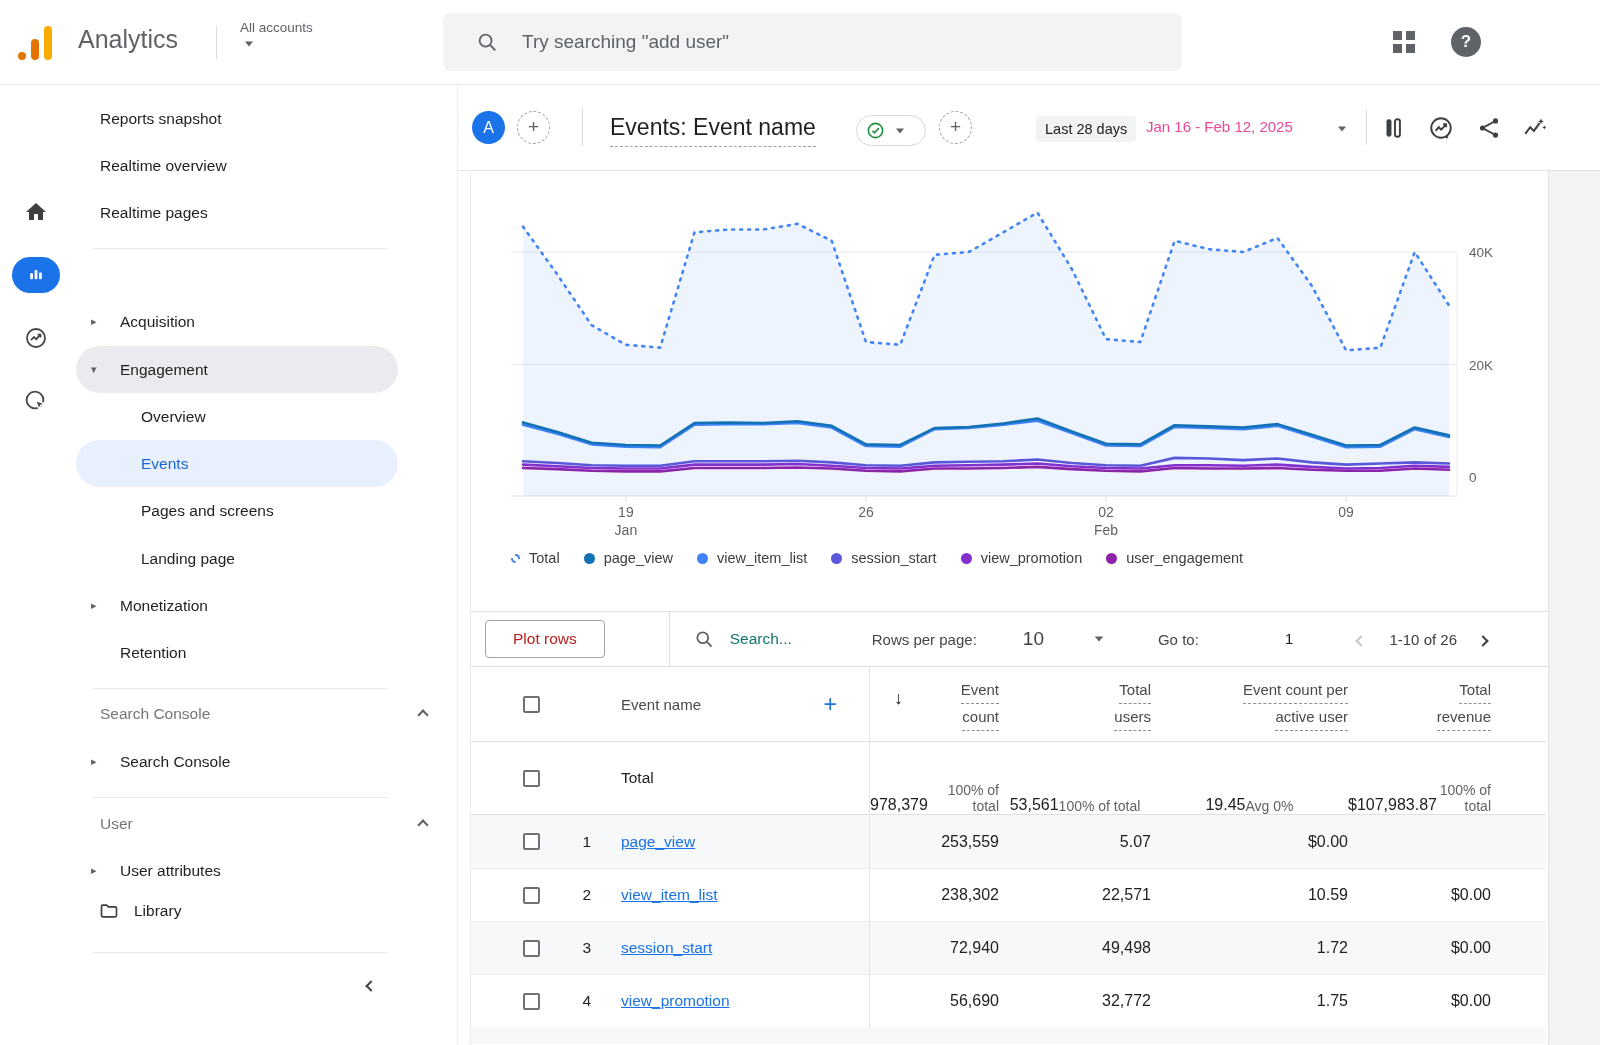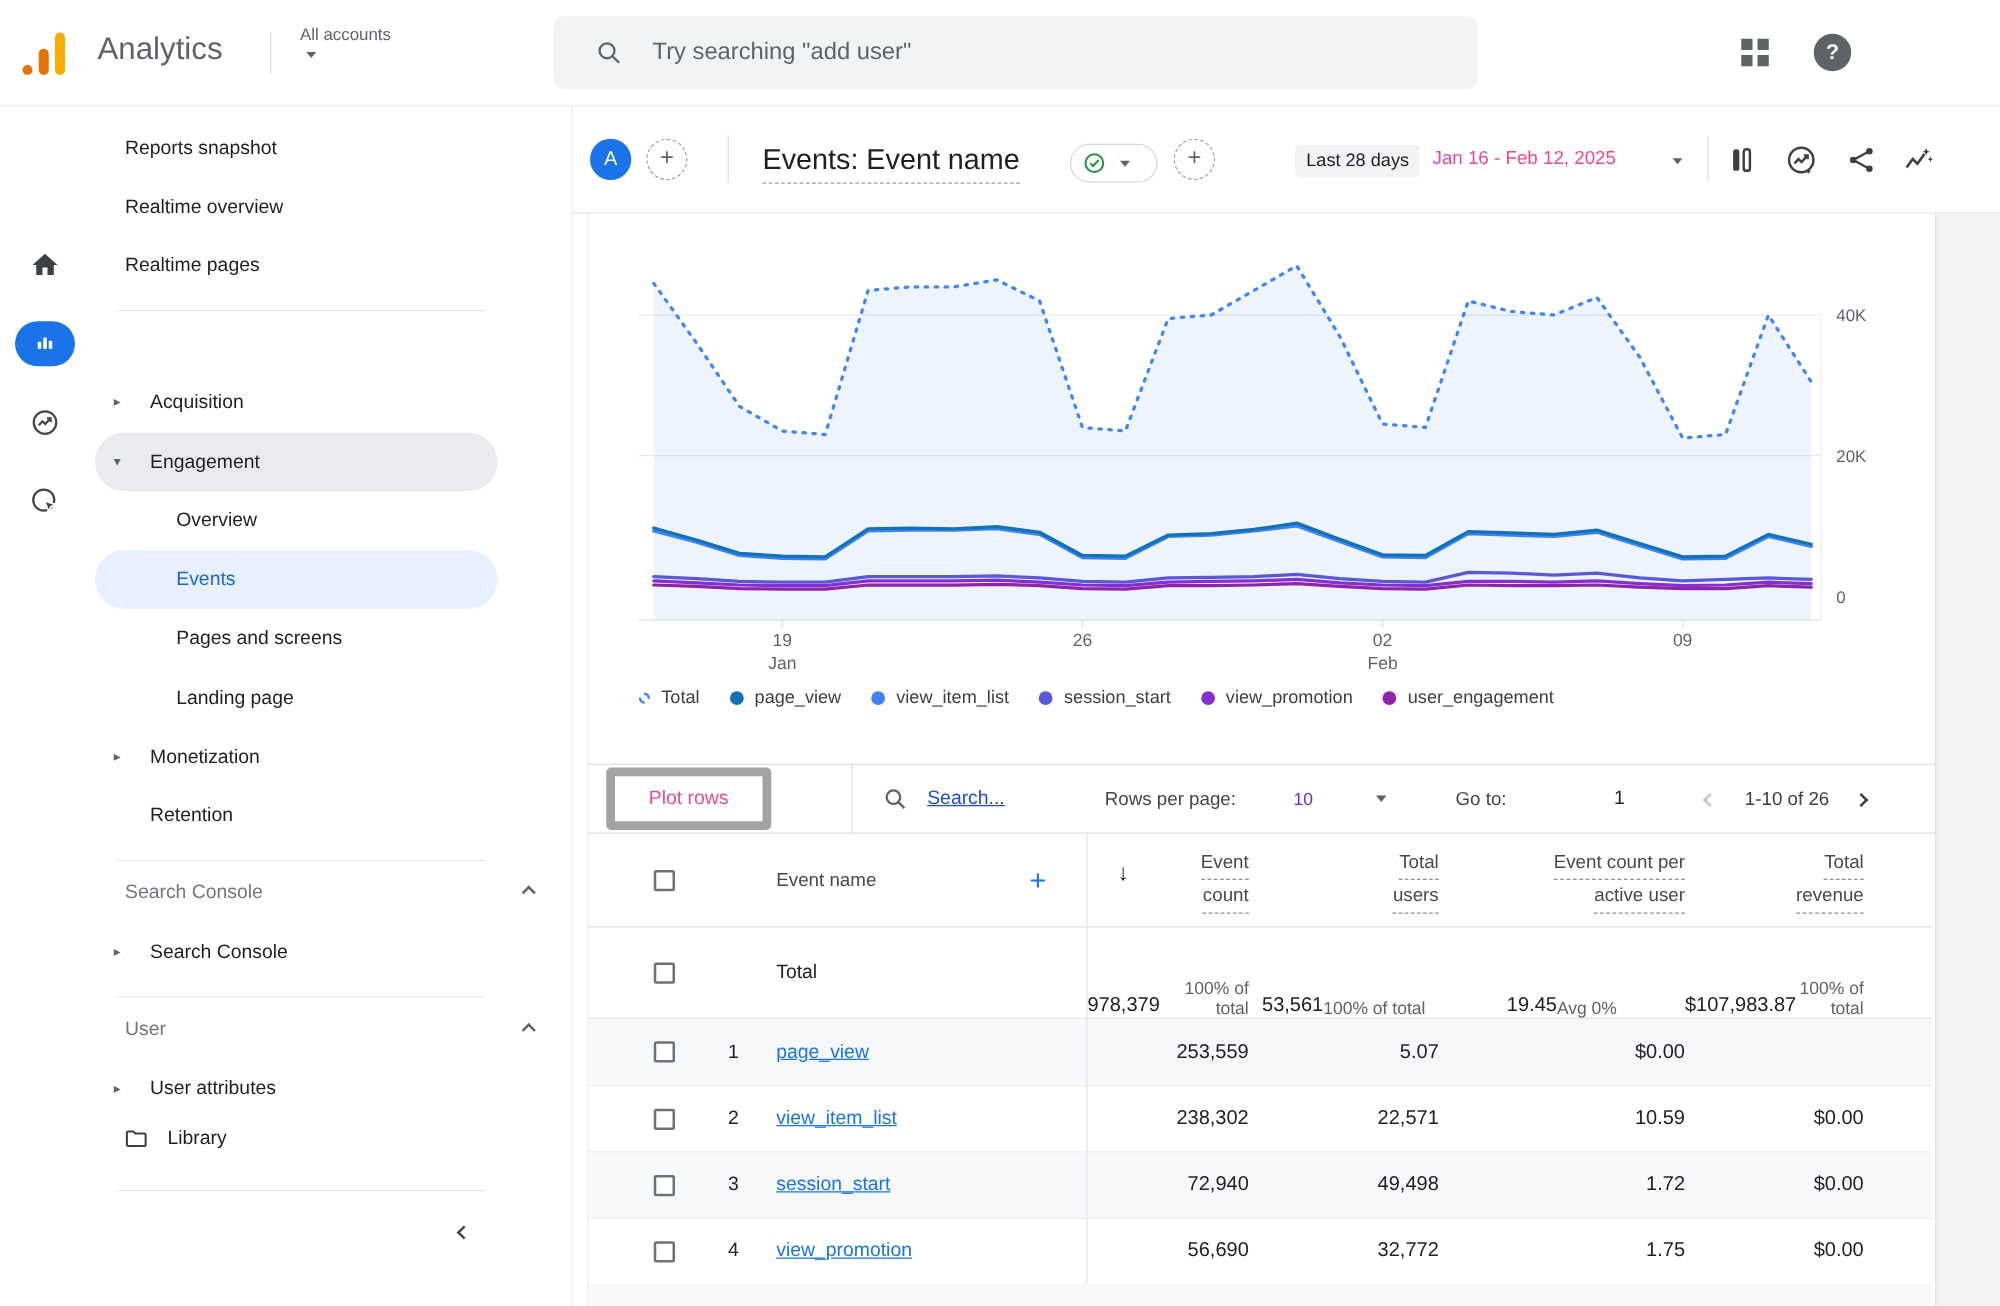--- a/index.html
+++ b/index.html
@@ -97,27 +97,27 @@
 
   
   .legend { height:30px; margin-top:2px; margin-bottom:38px; display:flex; align-items:center;
             padding-left:40px; gap:24px; }
   .legend-item { display:flex; align-items:center; gap:9px; font-size:14.5px; color:#3c4043; }
   .legend-item .dot { width:11px; height:11px; border-radius:50%; }
 
   
   .controls { height:56px; border-top:1px solid #e0e0e0; border-bottom:1px solid #e0e0e0;
               display:flex; align-items:center; font-size:15px; color:#444746; }
-  .plot-btn { margin-left:14px; padding:9px 27px; border:7px solid #a3a3a3; border-radius:4px;
-              color:#ec4899; font-size:15.5px; background:#fff; cursor:default; }
+  .plot-btn { margin-left:14px; padding:9px 27px; border:1px solid #a3a3a3; border-radius:4px;
+              color:#b91c1c; font-size:15.5px; background:#fff; cursor:default; }
   .ctl-div { margin-left:64px; width:1px; height:56px; background:#e0e0e0; }
   .ctl-search-ic { margin-left:24px; color:#5f6368; }
-  .ctl-search-txt { margin-left:16px; color:#1d4ed8; font-size:15.5px; width:84px; cursor:text;text-decoration:underline; }
+  .ctl-search-txt { margin-left:16px; color:#0f766e; font-size:15.5px; width:84px; cursor:text; }
   .rpp-label { margin-left:58px; }
-  .rpp-value { margin-left:46px; color:#6d28d9; font-size:14px; cursor:pointer; }
+  .rpp-value { margin-left:46px; color:#404040; font-size:19px; cursor:pointer; }
   .rpp-caret { margin-left:50px; transform:scale(.85); cursor:pointer; }
   .goto-label { margin-left:54px; }
   .goto-value { margin-left:86px; color:#202124; font-size:15.5px; cursor:pointer; }
   .pg-prev { margin-left:64px; color:#c4c7cb; cursor:default; }
   .pg-range { margin-left:24px; color:#3c4043; }
   .pg-next { margin-left:22px; color:#3c4043; cursor:pointer; }
 
   
   .grid { display:grid; grid-template-columns:80px 40px 278px 130px 152px 197px 143px; align-items:center; }
   .thead { height:74px; font-size:15px; color:#464a4e; }

